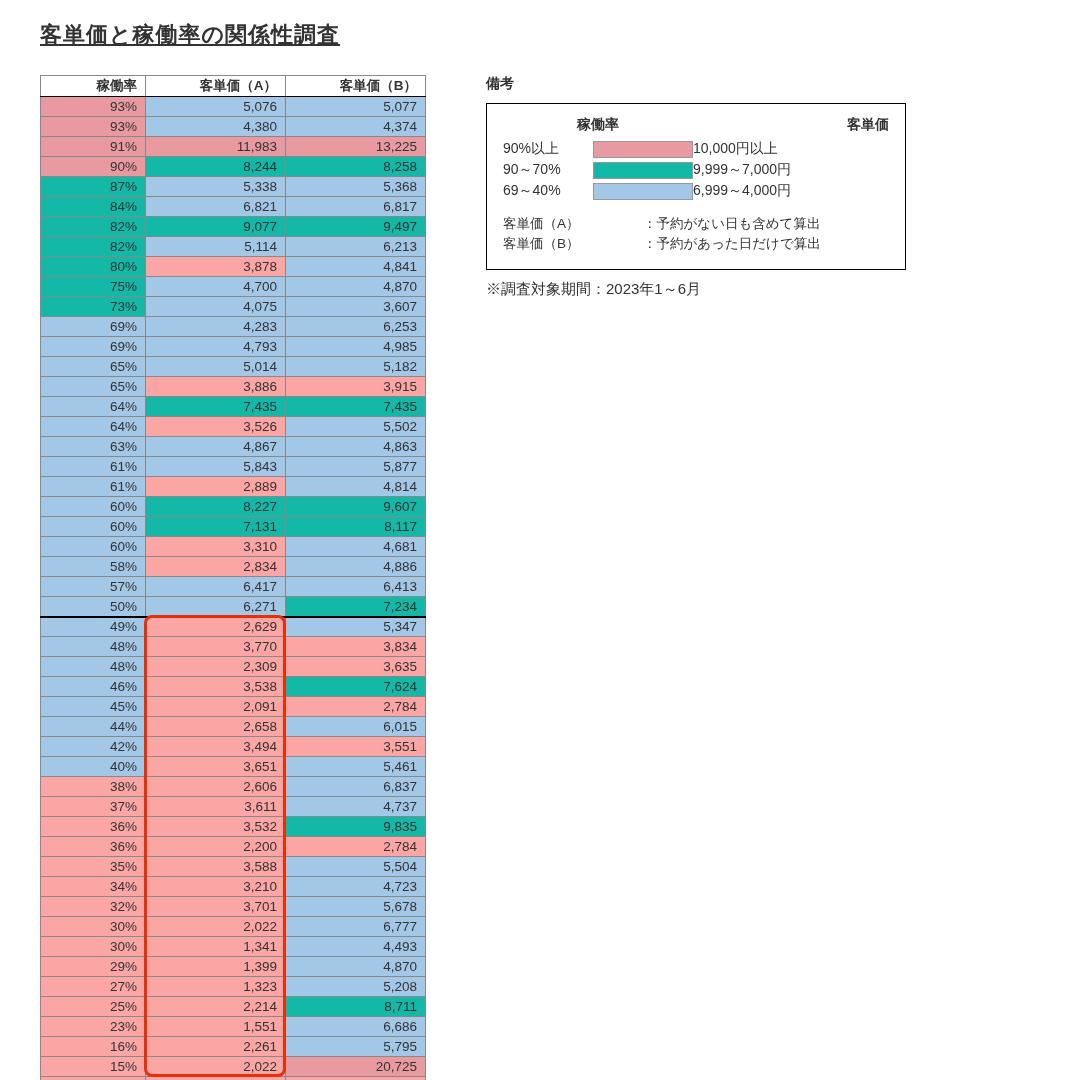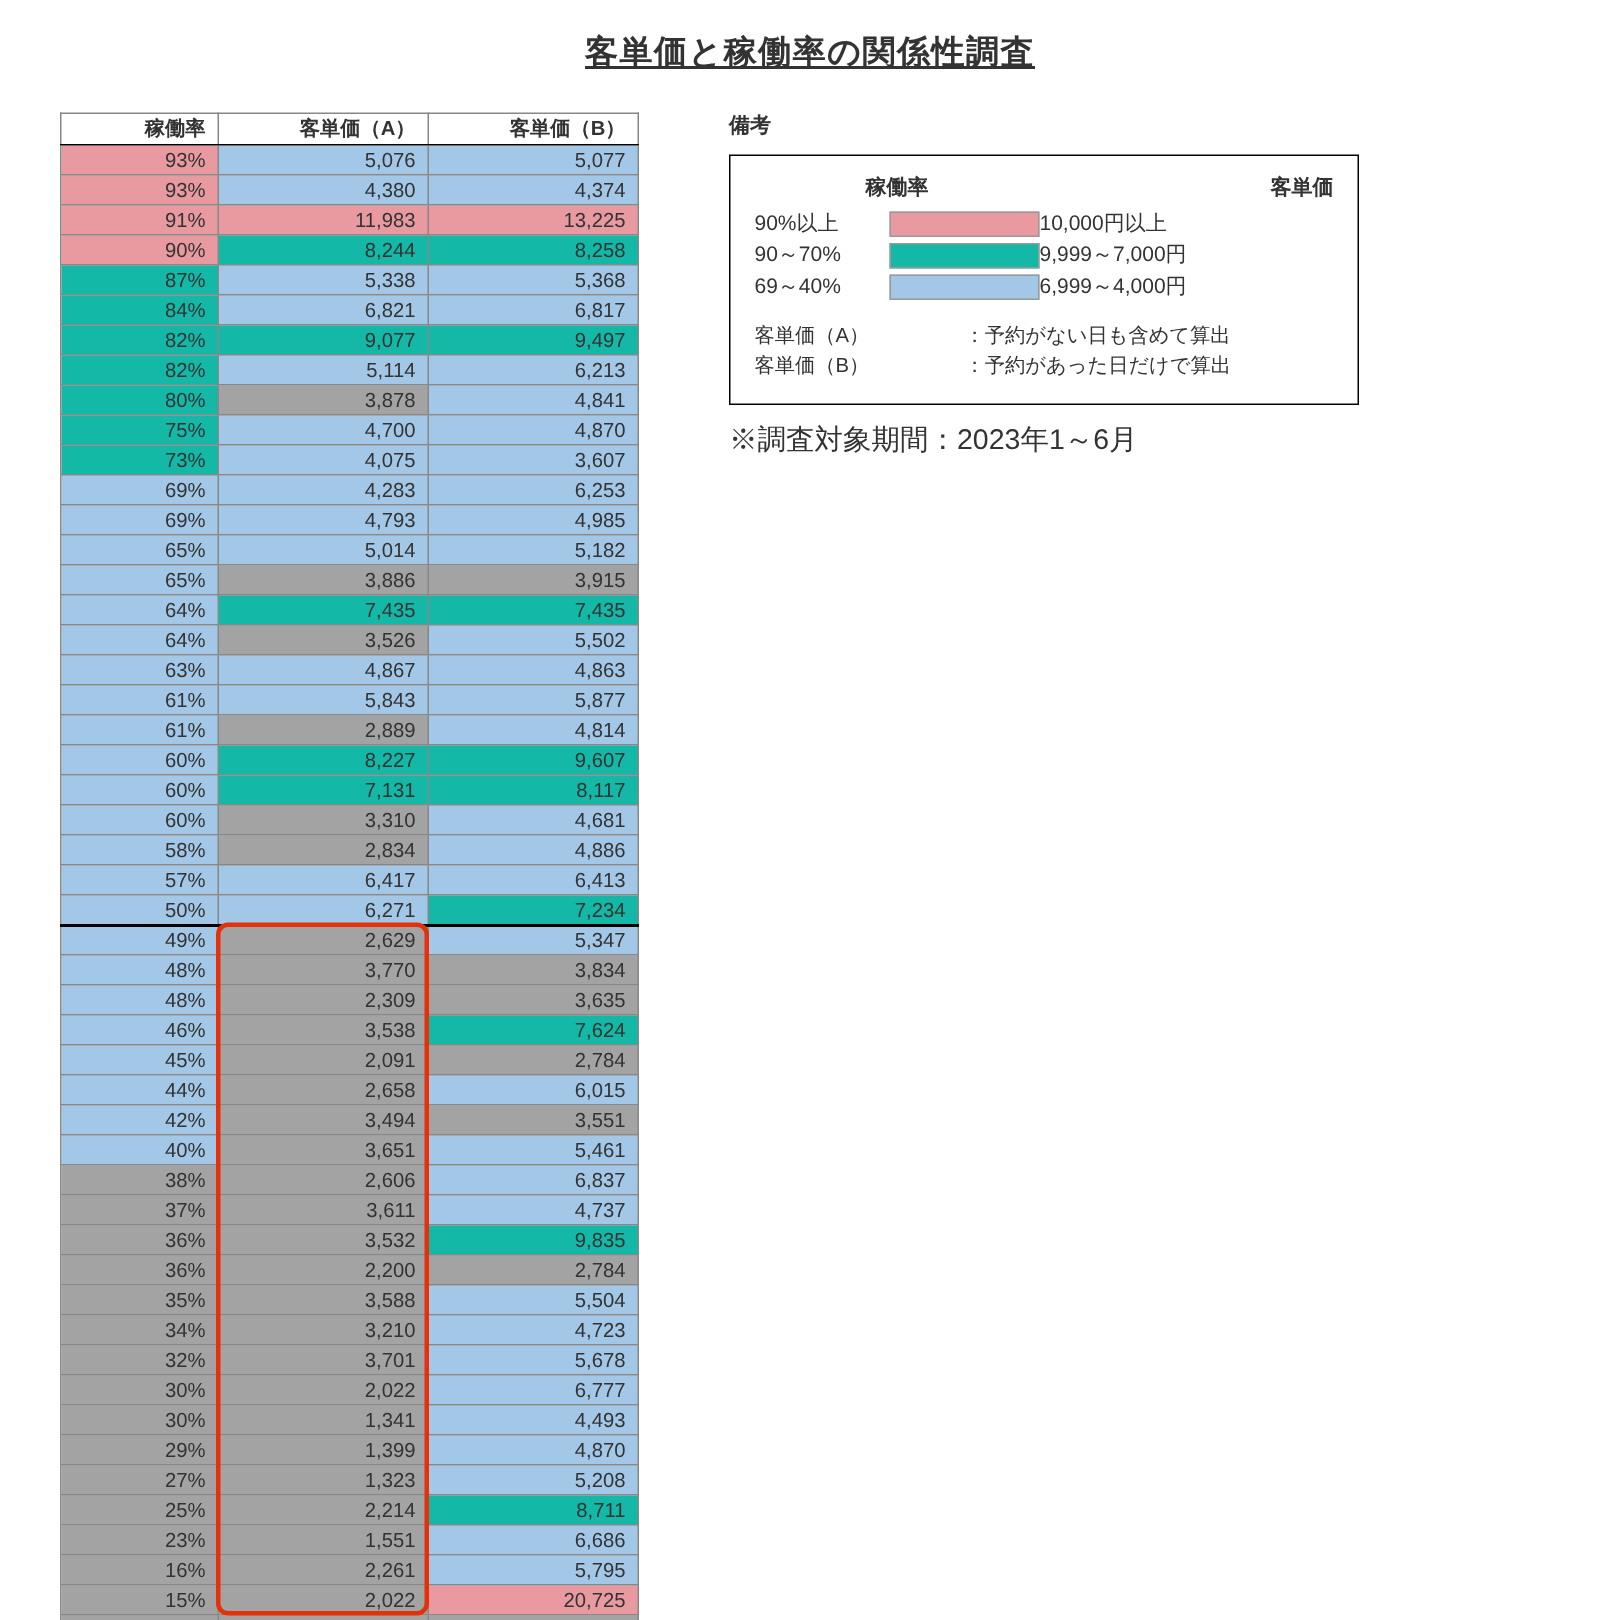--- a/index.html
+++ b/index.html
@@ -6,21 +6,20 @@
   body {
     margin: 0;
     padding: 20px 40px;
     font-family: "Hiragino Sans", "Meiryo", sans-serif;
     font-size: 14px;
     color: #333;
     background: #fff;
     width: 1080px;
   }
   .title {
-    text-align: center;
     font-size: 22px;
     font-weight: bold;
     text-decoration: underline;
     margin-bottom: 25px;
     letter-spacing: 1px;
   }
   .layout { display: flex; gap: 60px; align-items: flex-start; }
   .table-wrap { flex: 0 0 auto; }
   table.data {
     border-collapse: collapse;
@@ -38,21 +37,21 @@
     font-weight: bold;
     border-bottom: 1px solid #000;
   }
   .col-rate { width: 105px; }
   .col-a { width: 140px; }
   .col-b { width: 140px; }
 
   .c-pink   { background: #e89aa0; }
   .c-yellow { background: #14b8a6; }
   .c-blue   { background: #a3c7e6; }
-  .c-white  { background: #a3a3a3; }
+  .c-white  { background: #fca5a5; }
 
   tr.sep50 td { border-bottom: 2px solid #000; }
 
   .highlight-wrap { position: relative; }
   .highlight-box {
     position: absolute;
     border: 3px solid #e53009;
     border-radius: 8px;
     pointer-events: none;
   }
@@ -67,21 +66,21 @@
   .legend-head { display: flex; font-weight: bold; margin-bottom: 6px; }
   .legend-head > div:first-child { width: 190px; text-align:center;}
   .legend-head > div:last-child { flex:1; text-align:right;}
   .legend-row { display: flex; align-items: center; margin-bottom: 3px; }
   .legend-row .lab { width: 90px; }
   .legend-row .sw { width: 100px; height: 17px; border:1px solid #999; }
   .legend-row .lab2 { flex:1; }
   .legend-notes { margin-top: 14px; font-size: 13.5px; line-height:1.5;}
   .legend-notes .ln { display:flex; }
   .legend-notes .ln .k { width:140px; }
-  .period { margin-top: 10px; font-size: 19px; }
+  .period { margin-top: 10px; font-size: 15px; }
 </style>
 </head>
 <body>
 
 <div class="title">客単価と稼働率の関係性調査</div>
 
 <div class="layout">
 
   <div class="table-wrap highlight-wrap">
     <table class="data" id="dtab">

